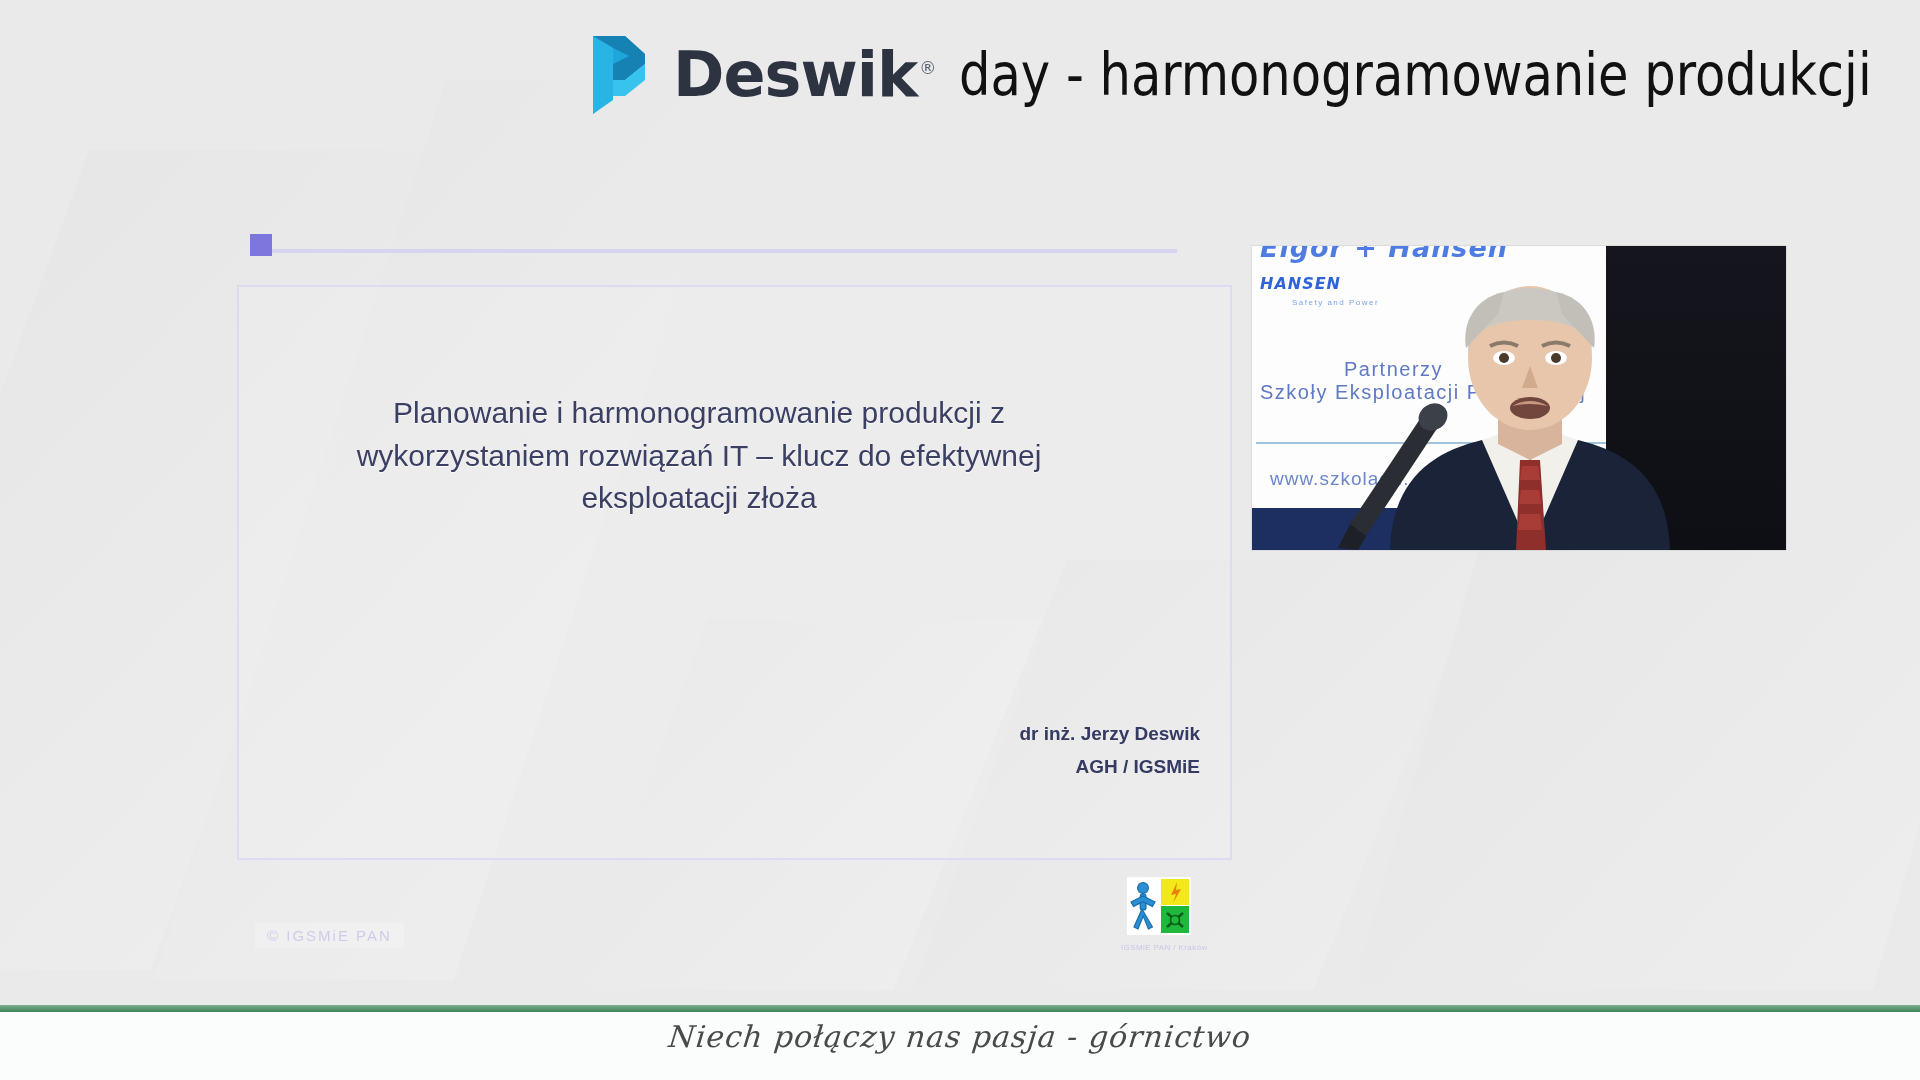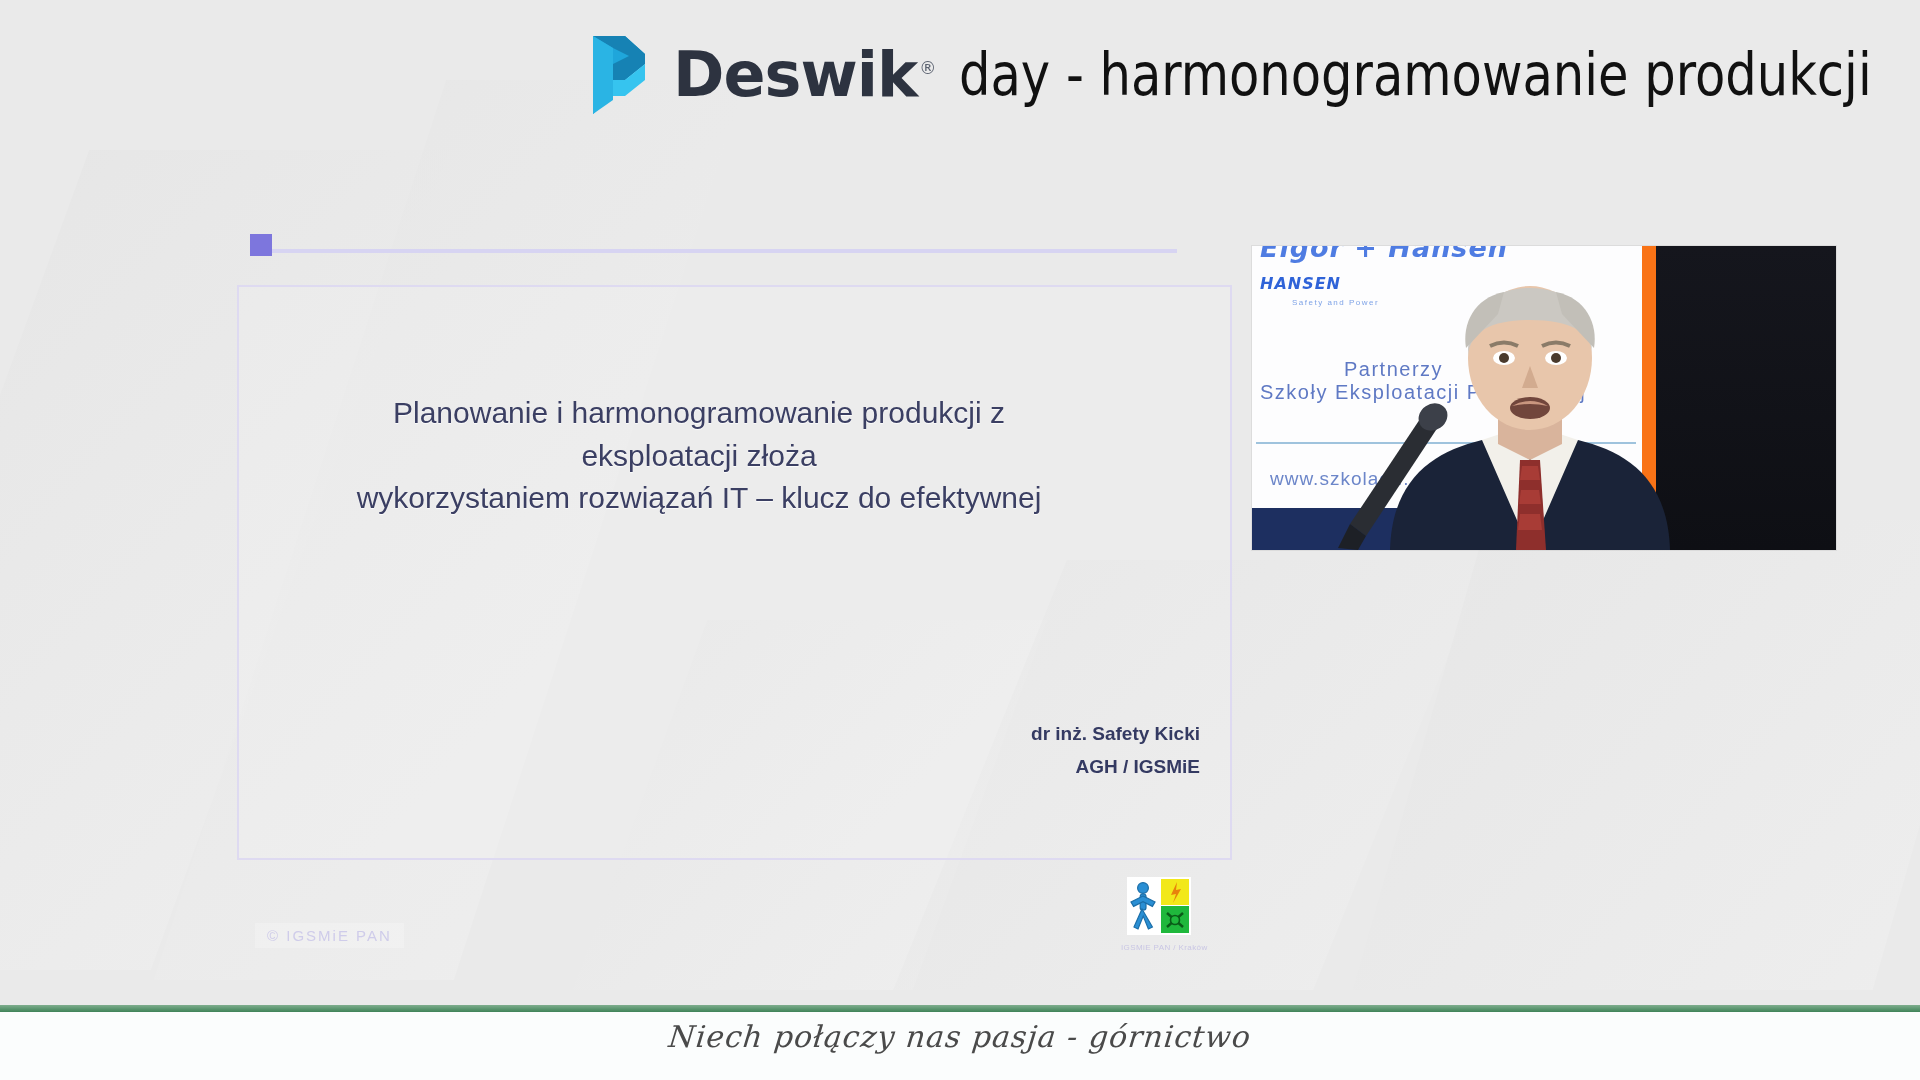--- a/index.html
+++ b/index.html
@@ -131,23 +131,23 @@
   #slide-logo { width:64px; height:58px; display:block; margin:0 auto; }
   #slide-logo-caption {
     font-size:8px; color:#c9c6e4; letter-spacing:.4px;
     margin-top:8px; white-space:nowrap;
   }
 
   
   #speaker-video {
     position:absolute;
     left:1252px; top:246px;
-    width:584px; height:304px;
+    width:534px; height:304px;
     overflow:hidden;
-    background:#f97316;
+    background:#000000;
     box-shadow:0 0 0 1px rgba(0,0,0,.06);
   }
   #video-backdrop {
     position:absolute; left:0; top:0; width:390px; height:304px;
     background:#fdfdfe;
   }
   #backdrop-brand-top {
     position:absolute; left:8px; top:-14px; width:370px;
     font-family:"DejaVu Sans", sans-serif;
     font-weight:700; font-style:italic;
@@ -244,26 +244,26 @@
 
     <div id="slide-rule-row">
       <div id="slide-bullet"></div>
       <div id="slide-rule"></div>
     </div>
 
     <div id="slide-body">
 
       <div id="slide-heading">
         <span class="ln">Planowanie i harmonogramowanie produkcji z</span>
+        <span class="ln">wykorzystaniem rozwiązań IT – klucz do efektywnej</span>
         <span class="ln">eksploatacji złoża</span>
-        <span class="ln">wykorzystaniem rozwiązań IT – klucz do efektywnej</span>
       </div>
 
       <div id="slide-author">
-        <span class="ln">dr inż. Safety Kicki</span>
+        <span class="ln">dr inż. Jerzy Deswik</span>
         <span class="ln">AGH / IGSMiE</span>
       </div>
     </div>
 
     <div id="slide-copyright">© IGSMiE PAN</div>
 
     <div id="slide-logo-wrap">
       <svg id="slide-logo" viewBox="0 0 64 58">
         <rect x="0" y="0" width="64" height="58" fill="#ffffff"></rect>
         <rect x="34" y="2" width="28" height="26" fill="#f2e81a"></rect>

